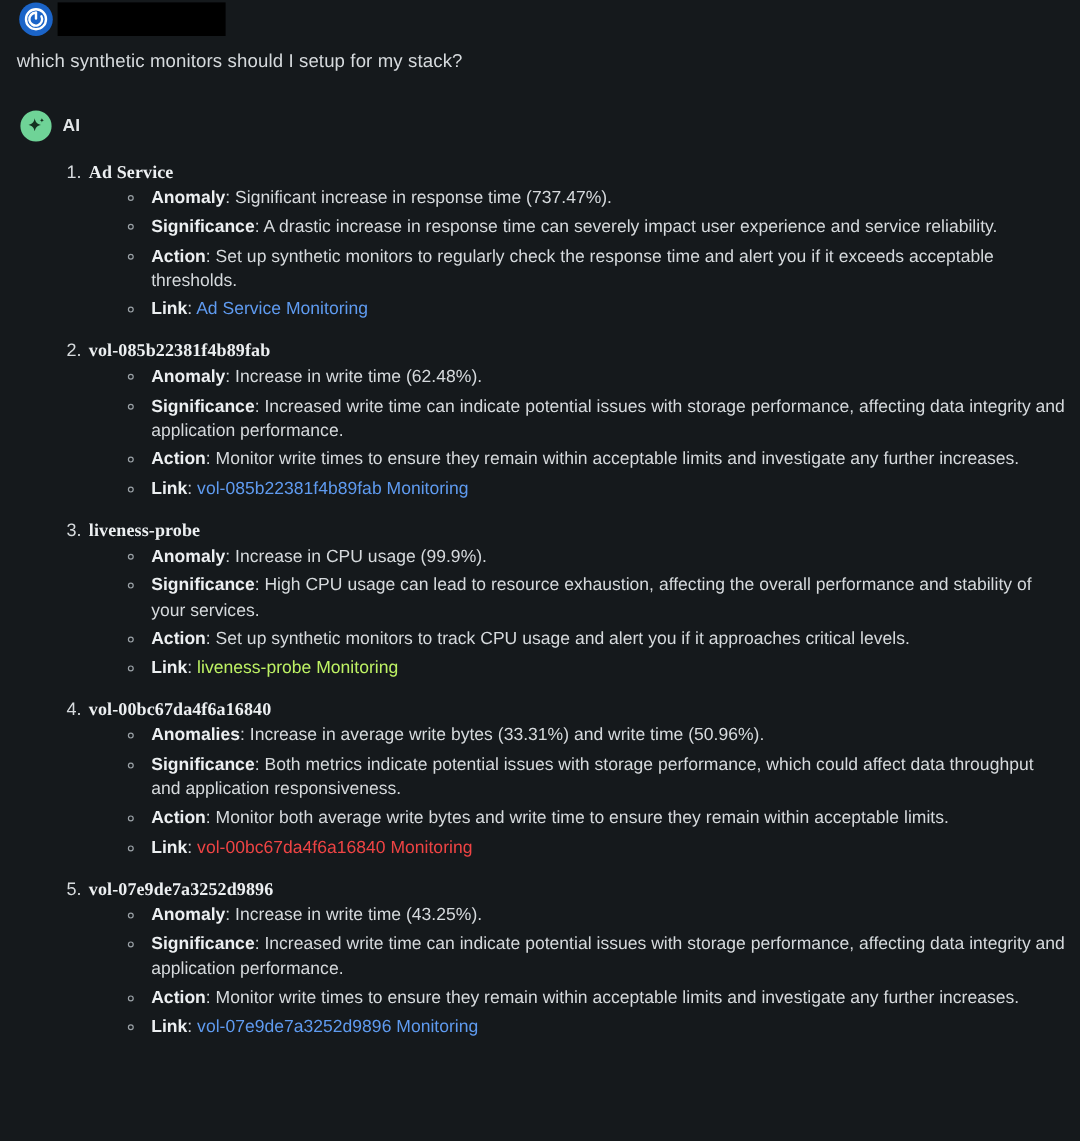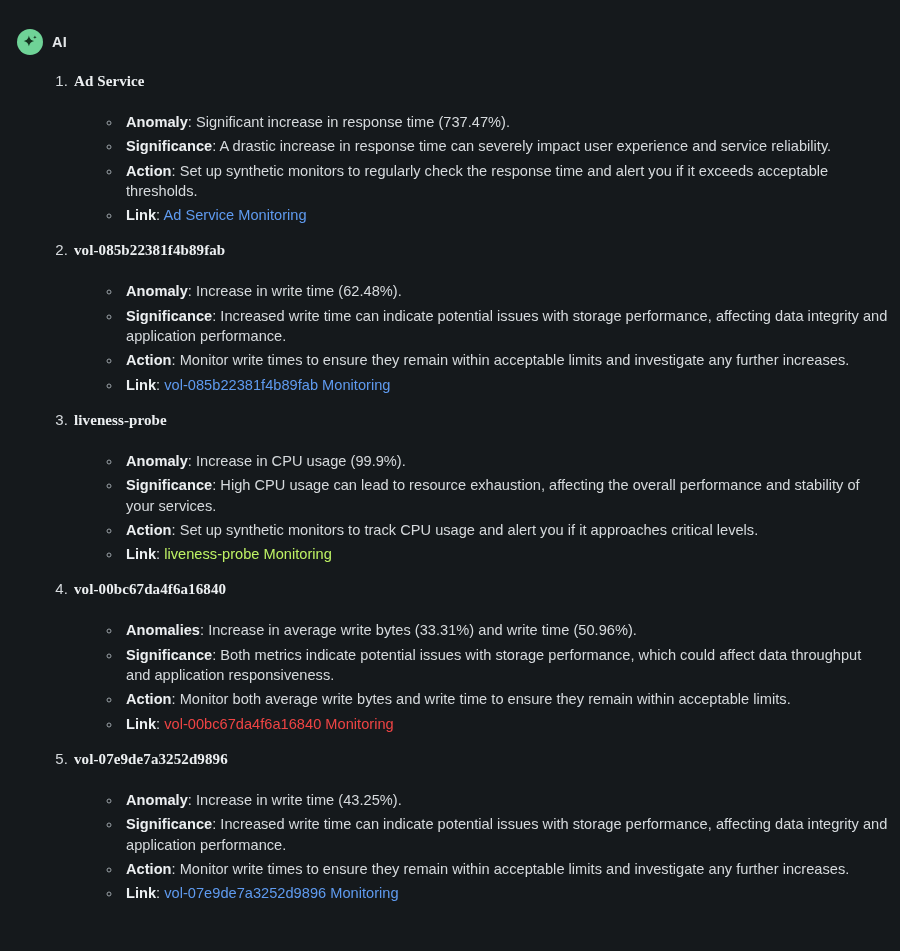--- a/index.html
+++ b/index.html
@@ -126,21 +126,21 @@
   }
   .entity-name {
     font-weight: 700;
     color: #eceff1;
     font-size: 15px;
     letter-spacing: 0.1px;
     font-family: Liberation Serif, serif;
   }
 
   ul.details {
-    margin: 20px 0 14px 0;
+    margin: 0 0 14px 0;
     padding-left: 48px;
     list-style: circle;
     list-style-position: outside;
   }
   ul.details > li {
     font-size: 14.6px;
     line-height: 20.3px;
     color: #d6dadd;
     margin-bottom: 4px;
     padding-left: 4px;
@@ -157,20 +157,33 @@
   a.monitor-link {
     color: #5f9bf0;
     text-decoration: none;
   }
 </style>
 </head>
 <body>
 
 <div class="page">
 
+  <div class="user-block">
+    <div class="user-head">
+      <div class="avatar-user">
+        <svg width="20" height="20" viewBox="0 0 24 24" aria-hidden="true">
+          <circle cx="12" cy="12" r="10" fill="none" stroke="#ffffff" stroke-width="2.4"></circle>
+          <path d="M12 5.6 A6.4 6.4 0 1 0 17.4 9" fill="none" stroke="#ffffff" stroke-width="2.4" stroke-linecap="round"></path>
+          <path d="M12 5.6 L12 11.4" fill="none" stroke="#ffffff" stroke-width="2.4" stroke-linecap="round"></path>
+        </svg>
+      </div>
+      <div class="redaction-bar"></div>
+    </div>
+    <div class="user-text">which synthetic monitors should I setup for my stack?</div>
+  </div>
 
   <div class="ai-block">
     <div class="ai-head">
       <div class="avatar-ai">
         <svg width="19" height="19" viewBox="0 0 24 24" aria-hidden="true">
           <path d="M10 3.2 C10.9 7.6 12.6 9.3 16.6 10.2 C12.6 11.1 10.9 12.8 10 16.8 C9.1 12.8 7.4 11.1 3.4 10.2 C7.4 9.3 9.1 7.6 10 3.2 Z" fill="#14321f"></path>
           <path d="M17.6 3.0 C17.9 4.5 18.4 5.0 19.9 5.3 C18.4 5.6 17.9 6.1 17.6 7.6 C17.3 6.1 16.8 5.6 15.3 5.3 C16.8 5.0 17.3 4.5 17.6 3.0 Z" fill="#14321f"></path>
         </svg>
       </div>
       <div class="ai-name">AI</div>

